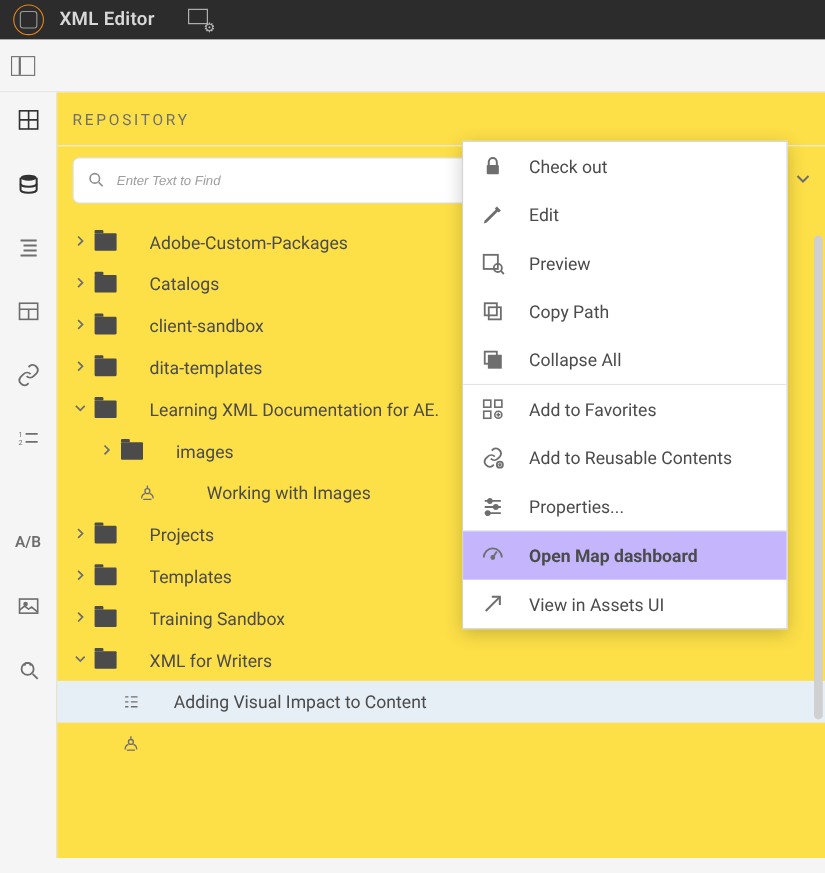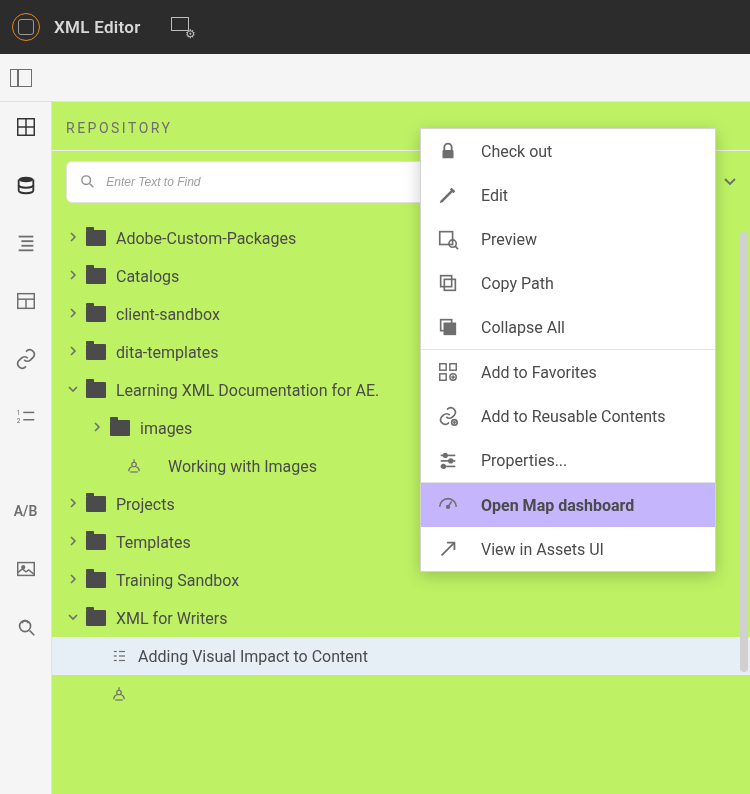--- a/index.html
+++ b/index.html
@@ -5,21 +5,21 @@
   * { box-sizing: border-box; margin: 0; padding: 0; }
   body {
     font-family: -apple-system, BlinkMacSystemFont, "Segoe UI", Roboto, sans-serif;
     background: #f5f5f5;
     width: 750px;
     height: 794px;
     overflow: hidden;
     color: #4b4b4b;
   }
   .topbar {
-    height: 54px;
+    height: 36px;
     background: #2c2c2c;
     display: flex;
     align-items: center;
     padding: 0 12px;
   }
   .logo-circle {
     width: 28px; height: 28px;
     border-radius: 50%;
     border: 1.5px solid #e68619;
     display: flex;
@@ -102,21 +102,21 @@
   .rail-icon svg { width: 100%; height: 100%; }
   .rail-icon.text-icon {
     font-size: 14px;
     font-weight: 600;
     color: #6e6e6e;
     margin-top: 36px;
   }
 
   .repo {
     flex: 1;
-    background: #bef264;
+    background: #fde047;
     position: relative;
   }
   .repo-header {
     padding: 18px 24px 14px 14px;
     font-size: 14px;
     letter-spacing: 2.5px;
     color: #6e6e6e;
     border-bottom: 1px solid #eee;
   }
   .search-row {
@@ -254,21 +254,21 @@
     height: 22px;
     margin-right: 22px;
     color: #6e6e6e;
     display: flex;
     align-items: center;
     justify-content: center;
     flex-shrink: 0;
   }
   .ctx-icon svg { width: 100%; height: 100%; }
 
-  .truncate { overflow: hidden; text-overflow: ellipsis; }
+  .truncate { overflow: hidden; text-overflow: ellipsis; margin-left: 20px; }
 </style>
 </head>
 <body>
 
 <div class="topbar">
   <span class="logo-circle">
     <span class="logo-inner"></span>
   </span>
   <span class="topbar-title">XML Editor</span>
   <span class="topbar-icon">

